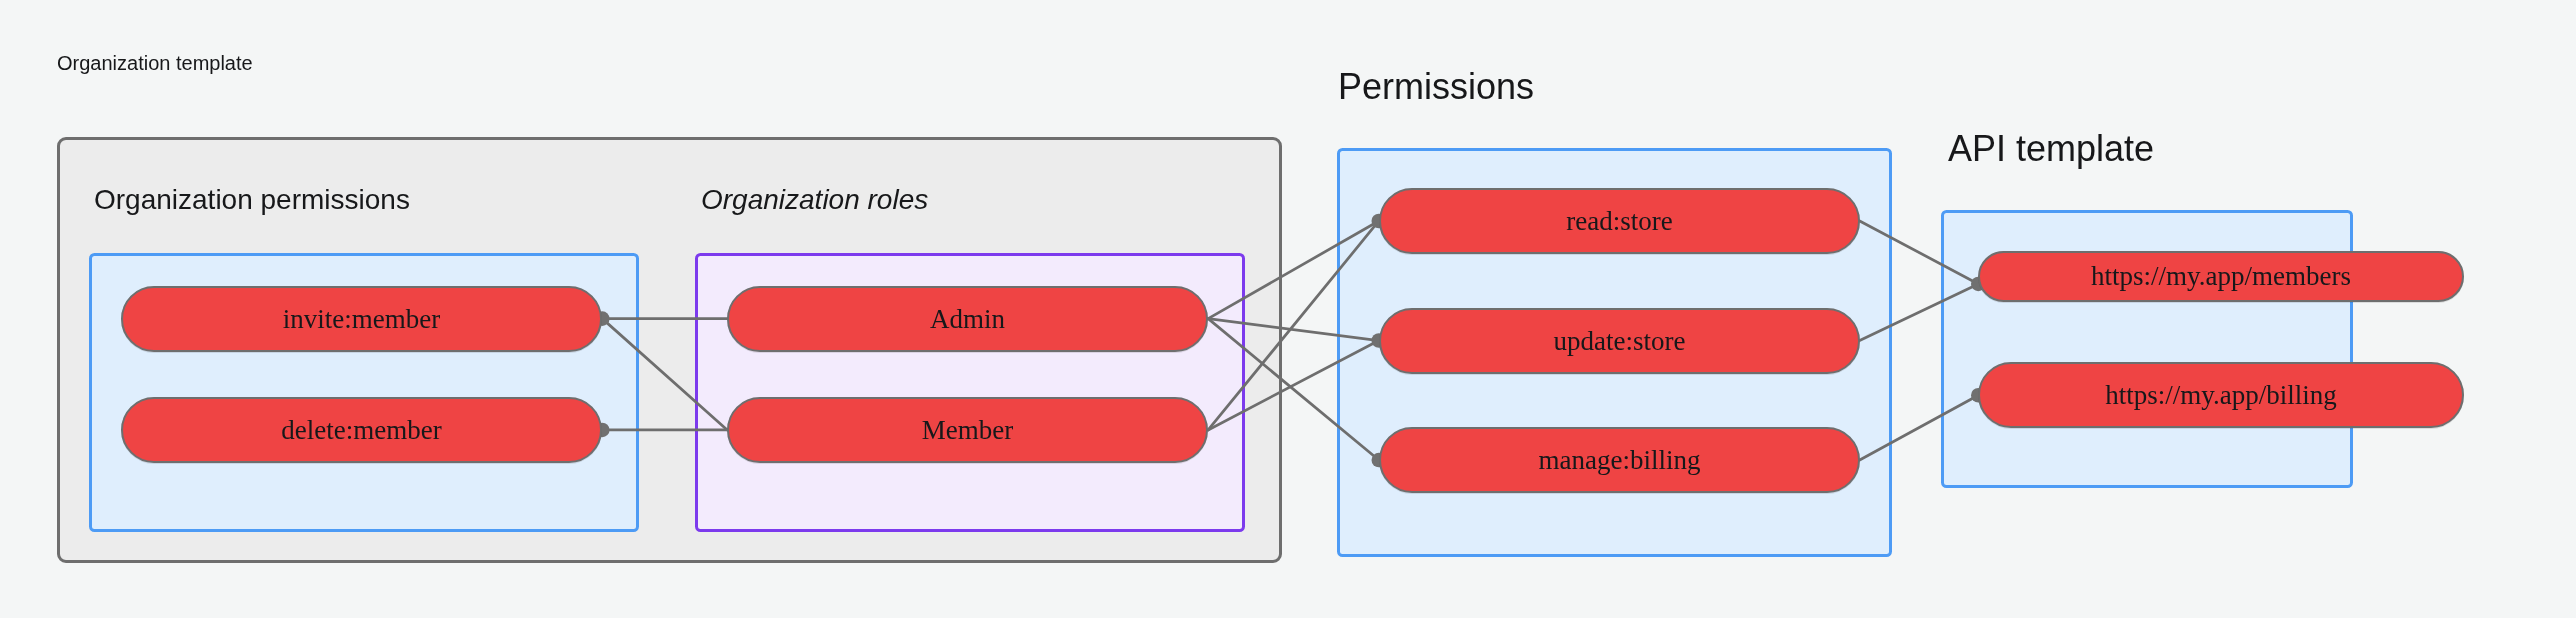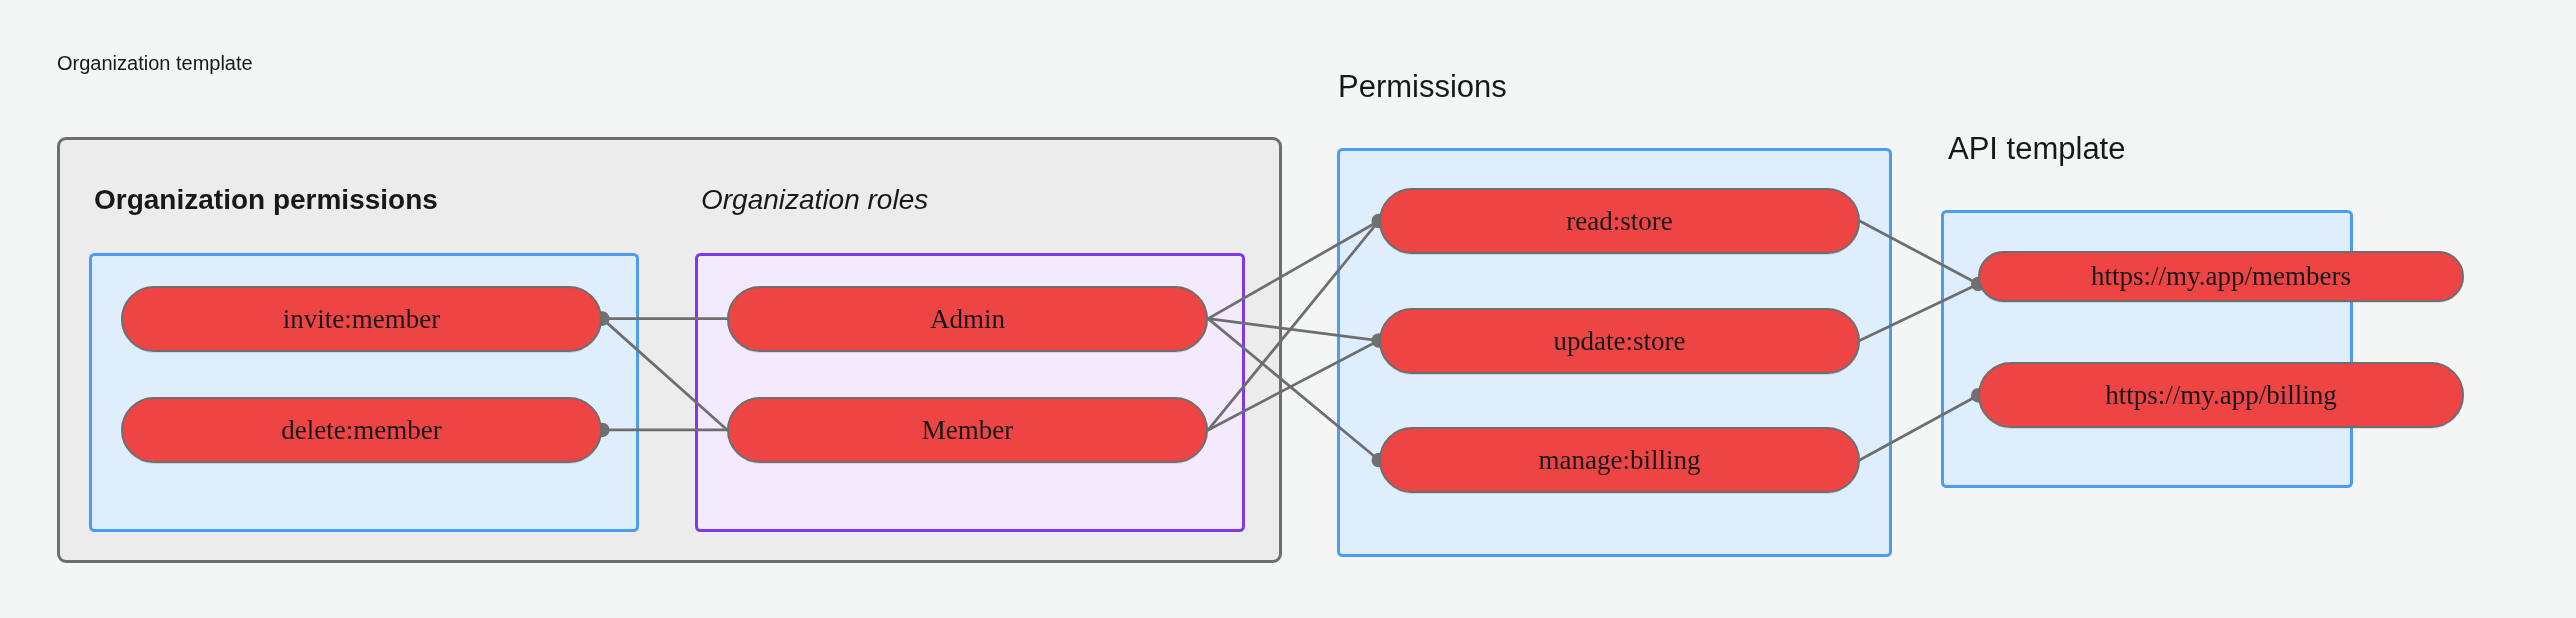--- a/index.html
+++ b/index.html
@@ -55,21 +55,21 @@
     position: absolute;
     color: #17181a;
     white-space: nowrap;
     z-index: 2;
   }
   .label-lg {
     font-size: 20px;
     line-height: 33px;
   }
   .label-md {
-    font-size: 31px;
+    font-size: 36px;
     line-height: 32px;
   }
   .label-inner {
     font-size: 28px;
     line-height: 33px;
   }
 
   
   .node {
     position: absolute;
@@ -93,21 +93,21 @@
 </style>
 </head>
 <body>
 
 <div id="canvas">
 
   <div class="label label-lg" style="left:57px; top:47px;">Organization template</div>
 
   <div class="group group-outer" style="left:57px; top:137px; width:1225px; height:426px;"></div>
 
-  <div class="label label-inner" style="left:94px; top:183px;font-weight:bold;">Organization permissions</div>
+  <div class="label label-inner" style="left:94px; top:183px;">Organization permissions</div>
 
   <div class="group group-blue" style="left:89px; top:253px; width:550px; height:279px;"></div>
 
   <div class="node" style="left:121px; top:397px; width:481px; height:66px;">
     <span class="node-label">delete:member</span>
   </div>
 
   <div class="node" style="left:121px; top:286px; width:481px; height:66px;">
     <span class="node-label">invite:member</span>
   </div>

